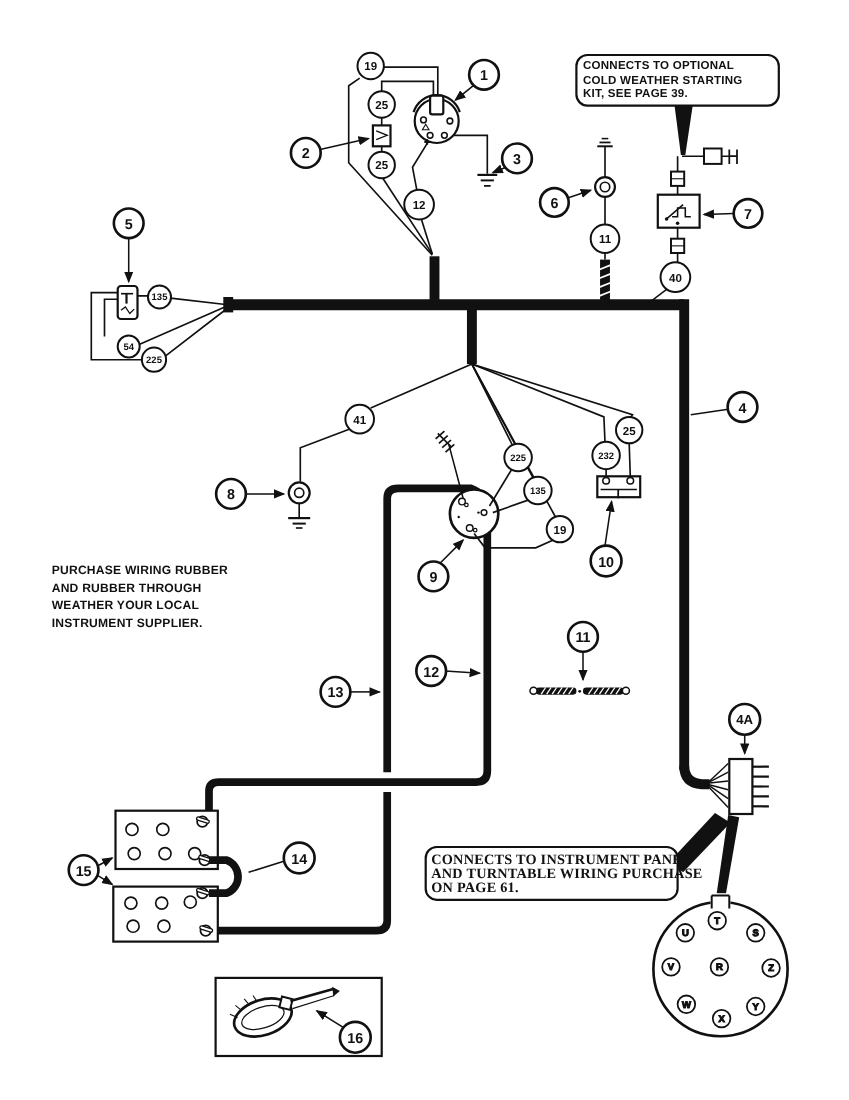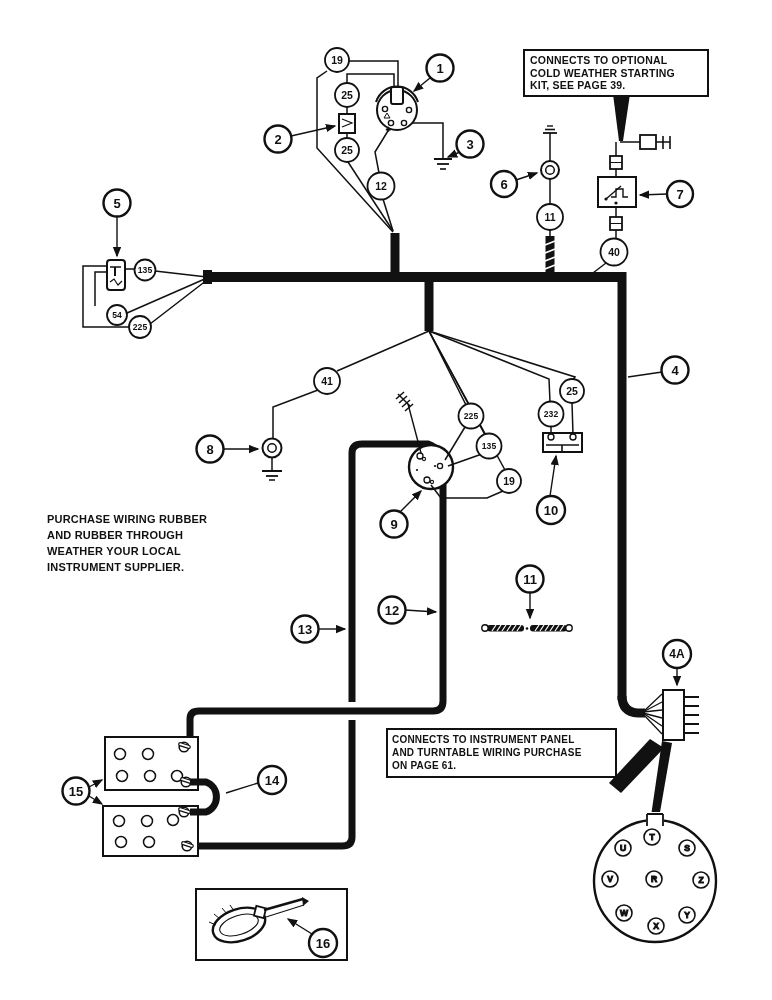--- a/index.html
+++ b/index.html
@@ -1,23 +1,23 @@
 <!DOCTYPE html>
 <html><head>
 <meta charset="utf-8">
 <style>
   html,body{margin:0;padding:0;background:#e8e8e8;}
   .stage{position:relative;width:772px;height:1000px;background:#ffffff;margin:0 auto;overflow:hidden;}
   .stage svg{position:absolute;left:0;top:0;}
-  .note{position:absolute;font-family:"Liberation Sans",sans-serif;font-weight:bold;color:#111;}
+  .note{position:absolute;font-family:"Liberation Sans",sans-serif;font-weight:bold;color:#111;border-radius:11px;}
   .note .ln{display:block;white-space:nowrap;}
   .boxed{border:2px solid #111;background:#fff;}
   #note-cold{left:523px;top:49px;width:172px;padding:3px 5px;font-size:10.5px;line-height:12.7px;letter-spacing:.2px;}
   #note-purchase{left:47px;top:511px;font-size:11px;line-height:16px;letter-spacing:.2px;}
-  #note-panel{left:386px;top:728px;width:219px;padding:3px 4px;font-size:10px;line-height:13.2px;letter-spacing:.2px;}
+  #note-panel{left:386px;top:769px;width:219px;padding:3px 4px;font-size:13px;line-height:13.2px;letter-spacing:.2px;font-family:Liberation Serif, serif;}
   text{font-family:"Liberation Sans",sans-serif;font-weight:bold;fill:#111;}
   .co{font-size:13px;}
   .co14{font-size:12px;}
   .wl{font-size:10.5px;}
   .wls{font-size:8.6px;}
   .pin{font-size:8.6px;}
 </style>
 </head>
 <body>
 

